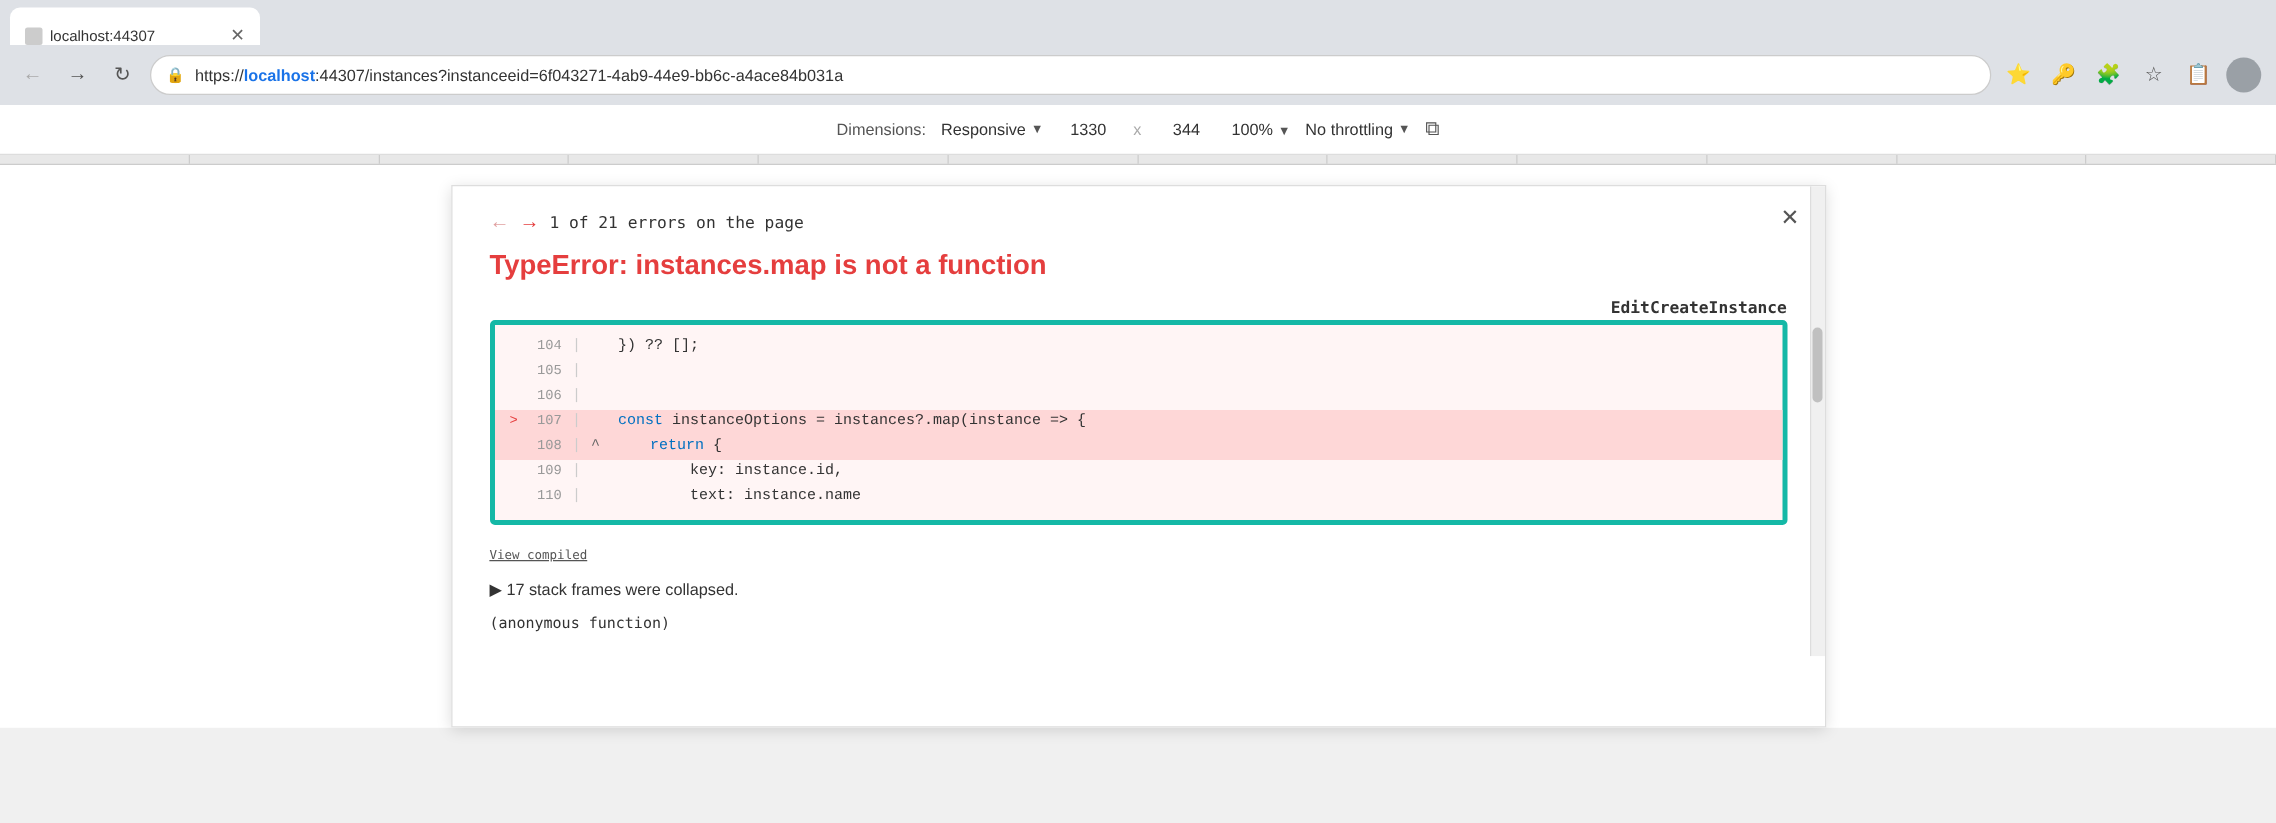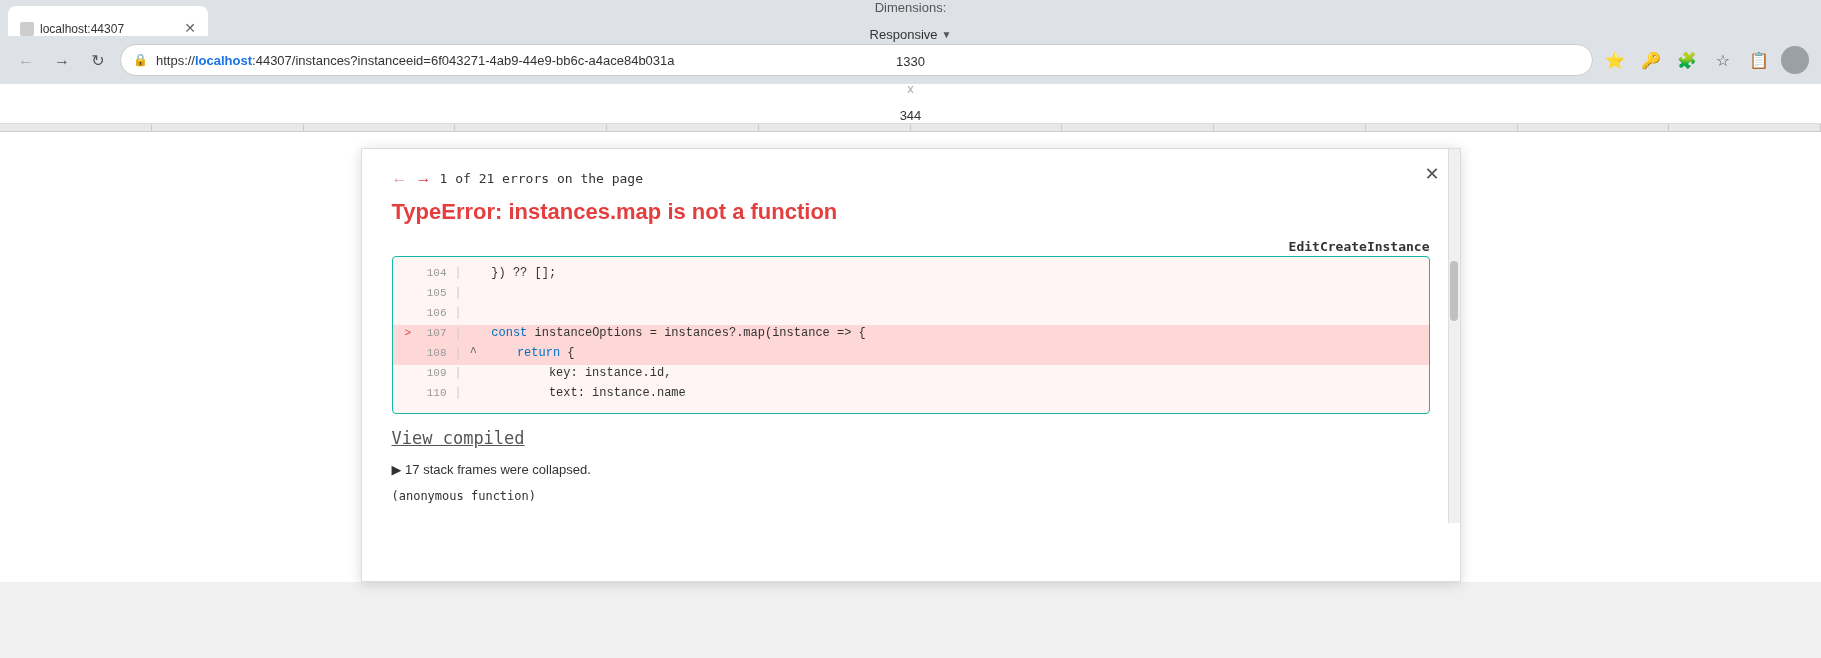--- a/index.html
+++ b/index.html
@@ -22,21 +22,21 @@
     .address-field { flex: 1; height: 32px; background: #fff; border-radius: 16px; display: flex; align-items: center; padding: 0 12px; gap: 8px; font-size: 13px; color: #333; border: 1px solid #ccc; }
     .lock-icon { color: #555; font-size: 12px; }
     .address-text { color: #333; font-size: 13px; }
     .address-text span { color: #1a73e8; font-weight: bold; }
     .toolbar-right { display: flex; align-items: center; gap: 8px; }
     .toolbar-icon { width: 28px; height: 28px; border-radius: 50%; display: flex; align-items: center; justify-content: center; cursor: pointer; color: #555; font-size: 16px; border: none; background: none; }
     .toolbar-icon.purple { color: #7c3aed; }
     .profile-icon { width: 28px; height: 28px; border-radius: 50%; background: #9aa0a6; }
 
     
-    .devtools-dimensions-bar { height: 40px; background: #fff; display: flex; align-items: center; justify-content: center; gap: 12px; border-bottom: 1px solid #ddd; font-size: 13px; color: #333; flex-direction: column; }
+    .devtools-dimensions-bar { height: 40px; background: #fff; display: flex; align-items: center; justify-content: center; gap: 12px; border-bottom: 1px solid #ddd; font-size: 13px; color: #333; }
     .dim-label { color: #555; }
     .dim-select { display: flex; align-items: center; gap: 4px; cursor: pointer; }
     .dim-arrow { font-size: 10px; color: #555; }
     .dim-separator { color: #aaa; }
     .dim-input { width: 48px; text-align: center; border: none; font-size: 13px; color: #333; background: transparent; }
     .dim-zoom { display: flex; align-items: flex-end; gap: 4px; cursor: pointer; }
     .dim-throttle { display: flex; align-items: center; gap: 4px; cursor: pointer; }
     .dim-screenshot { font-size: 16px; color: #555; cursor: pointer; }
 
     
@@ -58,30 +58,30 @@
     .err-count { font-size: 13px; color: #333; font-family: monospace; }
 
     .close-btn { position: absolute; top: 16px; right: 20px; font-size: 18px; color: #555; cursor: pointer; background: none; border: none; line-height: 1; }
 
     .error-title { font-size: 22px; color: #e53e3e; font-weight: bold; margin-bottom: 14px; }
 
     .error-component { font-family: monospace; font-size: 13px; color: #333; font-weight: bold; margin-bottom: 2px; text-align: right; }
     .error-filepath { font-family: monospace; font-size: 11px; color: #666; margin-bottom: 14px; word-break: break-all; }
 
     
-    .code-block { background: #fff5f5; border: 1px solid #14b8a6; border-radius: 4px; padding: 8px 0; font-family: 'Courier New', monospace; font-size: 12px; margin-bottom: 14px; }
+    .code-block { background: #fff5f5; border: 4px solid #14b8a6; border-radius: 4px; padding: 8px 0; font-family: 'Courier New', monospace; font-size: 12px; margin-bottom: 14px; }
     .code-line { display: flex; align-items: baseline; padding: 1px 12px; min-height: 20px; }
     .code-line.highlighted { background: #fed7d7; }
     .code-line-arrow { width: 14px; color: #e53e3e; font-size: 11px; flex-shrink: 0; }
     .code-line-num { width: 36px; color: #999; font-size: 11px; text-align: right; padding-right: 8px; flex-shrink: 0; }
     .code-pipe { color: #ccc; padding-right: 8px; flex-shrink: 0; }
     .code-caret { color: #666; padding-right: 4px; }
     .code-content { color: #333; white-space: pre; }
 
-    .view-compiled { font-family: monospace; font-size: 17px; color: #555; text-decoration: underline; cursor: pointer; margin-bottom: 14px; display: inline-block; }
+    .view-compiled { font-family: monospace; font-size: 10px; color: #555; text-decoration: underline; cursor: pointer; margin-bottom: 14px; display: inline-block; }
 
     .collapsed-frames { font-size: 13px; color: #333; display: flex; align-items: center; gap: 4px; cursor: pointer; margin-bottom: 12px; }
 
     .anon-func { font-family: monospace; font-size: 12px; color: #333; }
 
     
     .scrollbar-track { position: absolute; right: 0; top: 0; bottom: 0; width: 12px; background: #f0f0f0; border-left: 1px solid #ddd; }
     .scrollbar-thumb { position: absolute; right: 2px; top: 30%; width: 8px; height: 60px; background: #c0c0c0; border-radius: 4px; }
   </style>
 </head>

